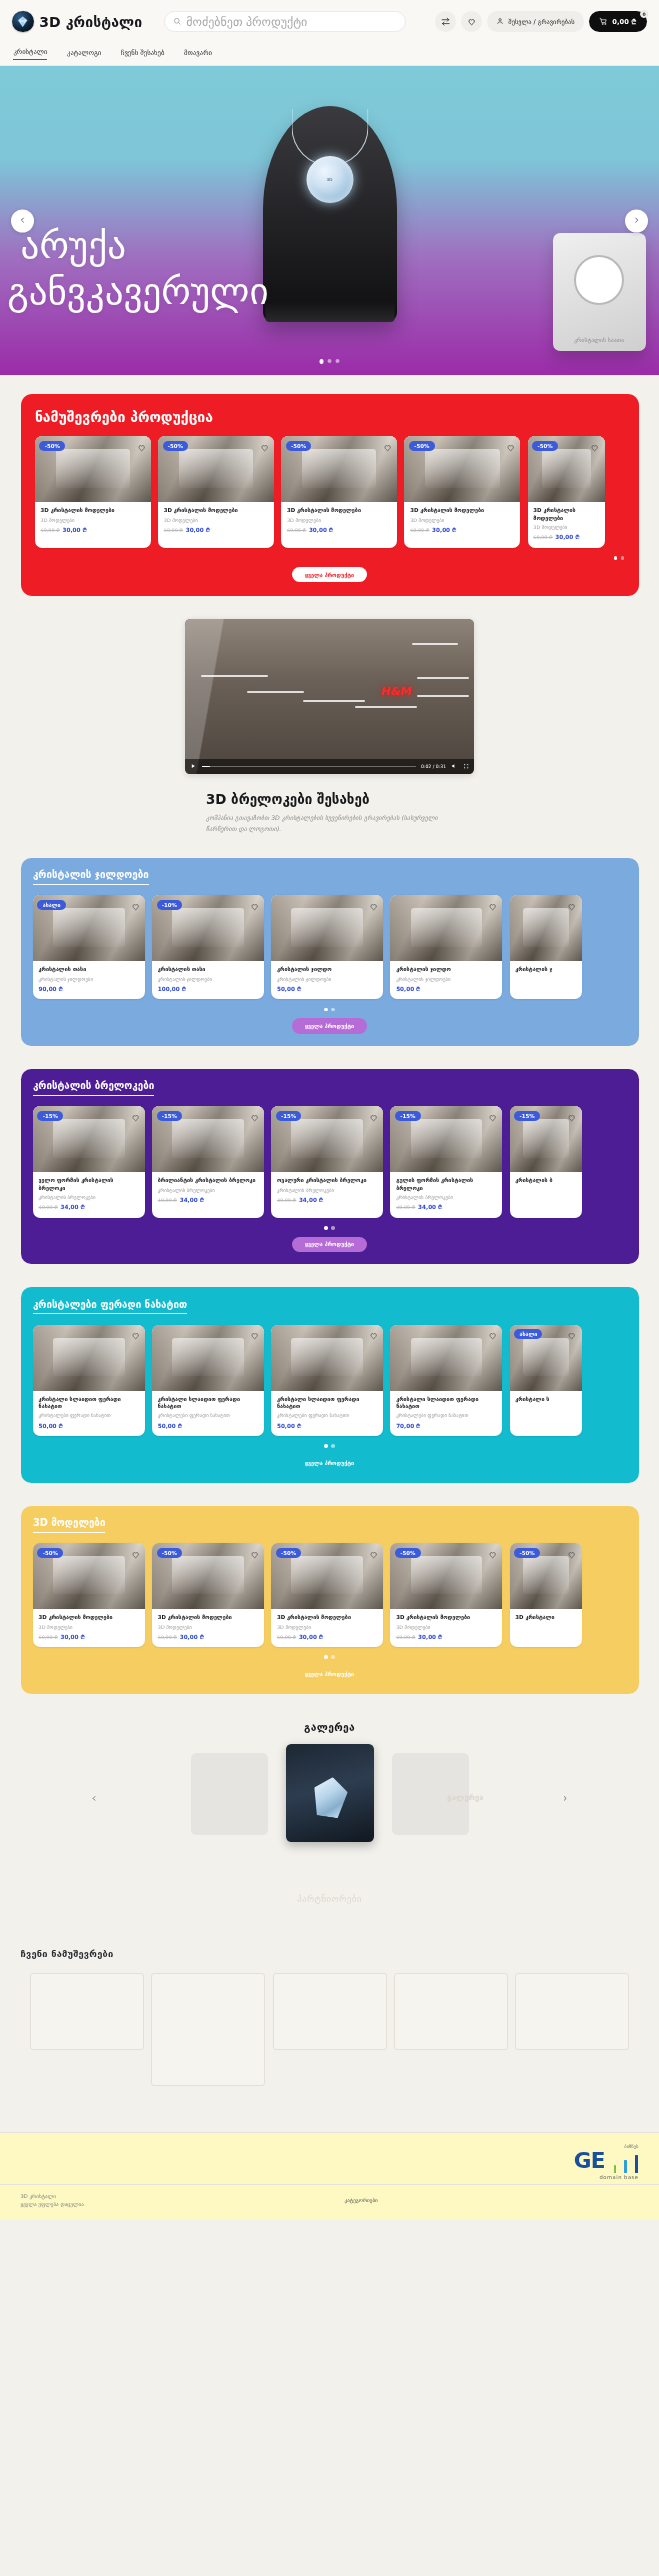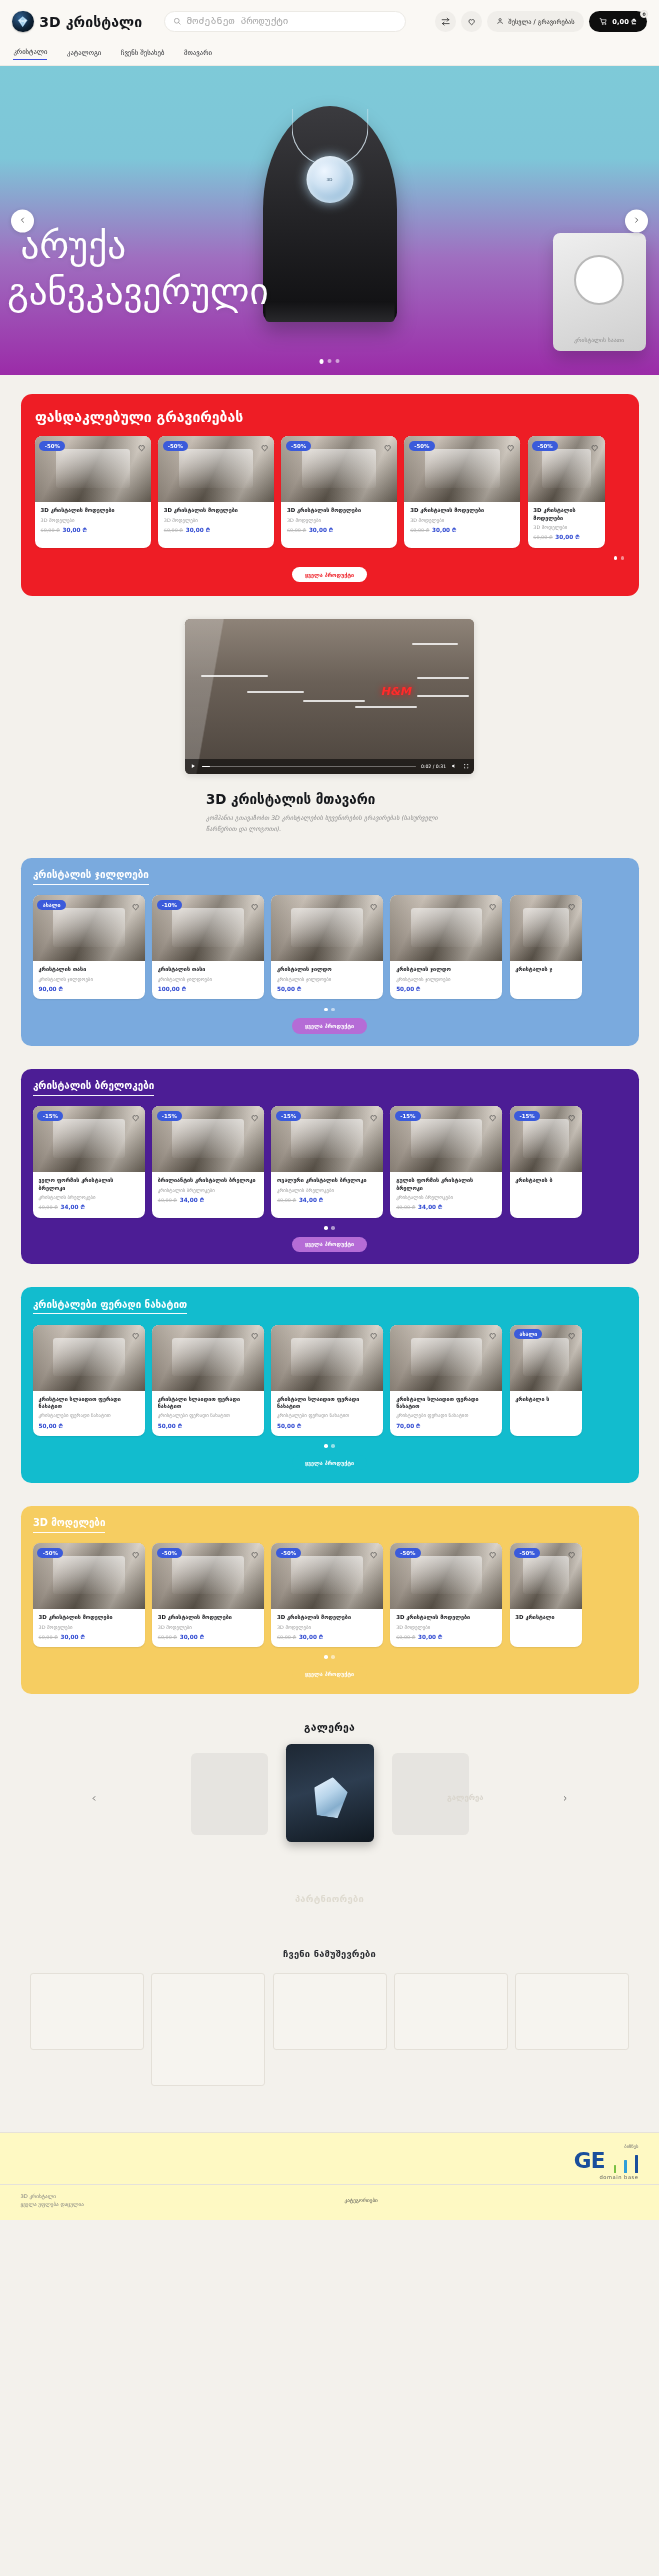--- a/index.html
+++ b/index.html
@@ -34,21 +34,21 @@
   .searchbox {
     flex:1 1 auto; max-width:242px;
     height:20.6px; border-radius:11.3px;
     background:#fff; border:0.5px solid #eceae5;
     display:flex; align-items:center; gap:5.2px;
     padding:0 8.2px; margin-left:13.4px;
   }
   .searchbox .mag { width:8.2px; height:8.2px; flex:0 0 auto; opacity:.65;}
   .searchbox input {
     border:none; outline:none; background:transparent;
-    font-family:Liberation Mono, monospace; font-size:10px; color:#2b2b2b; width:100%;
+    font-family:Liberation Sans, sans-serif; font-size:12px; color:#2b2b2b; width:100%;
   }
   .searchbox input::placeholder { color:#a9a9a9; }
 
   .hdr-right { margin-left:auto; display:flex; align-items:center; gap:5.2px; }
   .round-btn {
     width:20.6px; height:20.6px; border-radius:50%;
     background:#f0eeea; border:none;
     display:flex; align-items:center; justify-content:center;
     cursor:pointer;
   }
@@ -286,24 +286,24 @@
     display:flex;align-items:center;justify-content:center;
   }
   .gal-arrow svg{width:6.2px;height:6.2px;}
   .gal-arrow.l{ left:67px; } .gal-arrow.r{ right:67px; }
   .gal-label {
     position:absolute; right:155px; top:49px; color:#d9d5cc; font-size:7.7px; font-weight:700;
   }
 
   
   .partners { width:618px; margin:41px auto 0; text-align:center; }
-  .partners h2 { font-size:9.3px; font-weight:700; color:#dedacf; letter-spacing:0.3px;}
+  .partners h2 { font-size:9.3px; font-weight:400; color:#dedacf; letter-spacing:0.3px;}
 
   
-  .customers { width:618px; margin:44px auto 0; text-align:center; }
+  .customers { width:618px; margin:44px auto 0; text-align:left; }
   .customers h2 { font-size:9.3px; font-weight:700; color:#2a2c31; letter-spacing:0.2px;}
   .cust-grid { margin-top:13.4px; display:flex; gap:7.2px; justify-content:center; align-items:flex-start; }
   .cust-card {
     width:114px; height:77px; border:0.5px solid #e4e0d8; border-radius:3.1px; background:#f6f4ef;
   }
   .cust-card.tall { height:113px; }
 
   
   .footer { margin-top:46px; background:#fef9c3; border-top:0.5px solid #e6e2da; }
   .footer-top { width:618px; margin:0 auto; padding:11.3px 0 4.1px; display:flex; justify-content:flex-end; }
@@ -418,21 +418,21 @@
 
       <div class="hero-dots">
         <i class="on"></i>
         <i></i>
         <i></i>
       </div>
     </div>
   </section>
 
   <section class="sale">
-    <h2>ფასდაკლებული გრავირებას</h2>
+    <h2>ნამუშევრები პროდუქცია</h2>
     <div class="prow" id="sale-row">
         <div class="pcard">
           <div class="pthumb">
             <div class="ph-img"></div>
             <span class="badge-disc">-50%</span>
             <button class="heart-btn"><svg viewBox="0 0 24 24" fill="none" stroke="#444" stroke-width="1.7">
                 <path d="M12 20s-7-4.6-7-9.3A4 4 0 0 1 12 8a4 4 0 0 1 7 2.7C19 15.4 12 20 12 20z"></path>
               </svg></button>
           </div>
           <div class="pbody">
@@ -526,21 +526,21 @@
         <span class="vtime">0:02 / 0:31</span>
         <svg viewBox="0 0 24 24">
             <polygon points="4,9 8,9 13,5 13,19 8,15 4,15"></polygon>
           </svg>
         <svg viewBox="0 0 24 24">
             <path d="M4 9V4h5v2H6v3H4zm11-5h5v5h-2V6h-3V4zM4 15h2v3h3v2H4v-5zm14 0h2v5h-5v-2h3v-3z"></path>
           </svg>
       </div>
     </div>
     <div class="about-text">
-      <h2>3D კრისტალის მთავარი</h2>
+      <h2>3D ბრელოკები შესახებ</h2>
       <p>კომპანია გთავაზობთ 3D კრისტალების სუვენირების გრავირებას (სასურველი წარწერით და ლოგოთი).</p>
     </div>
   </section>
 
   <div id="category-sections">
       <section class="catsec" style="background: rgb(122, 170, 222);"><h2>კრისტალის ჯილდოები</h2><div class="prow">
           <div class="pcard">
             <div class="pthumb">
               <div class="ph-img"></div>
               <span class="badge-disc">ახალი</span>

